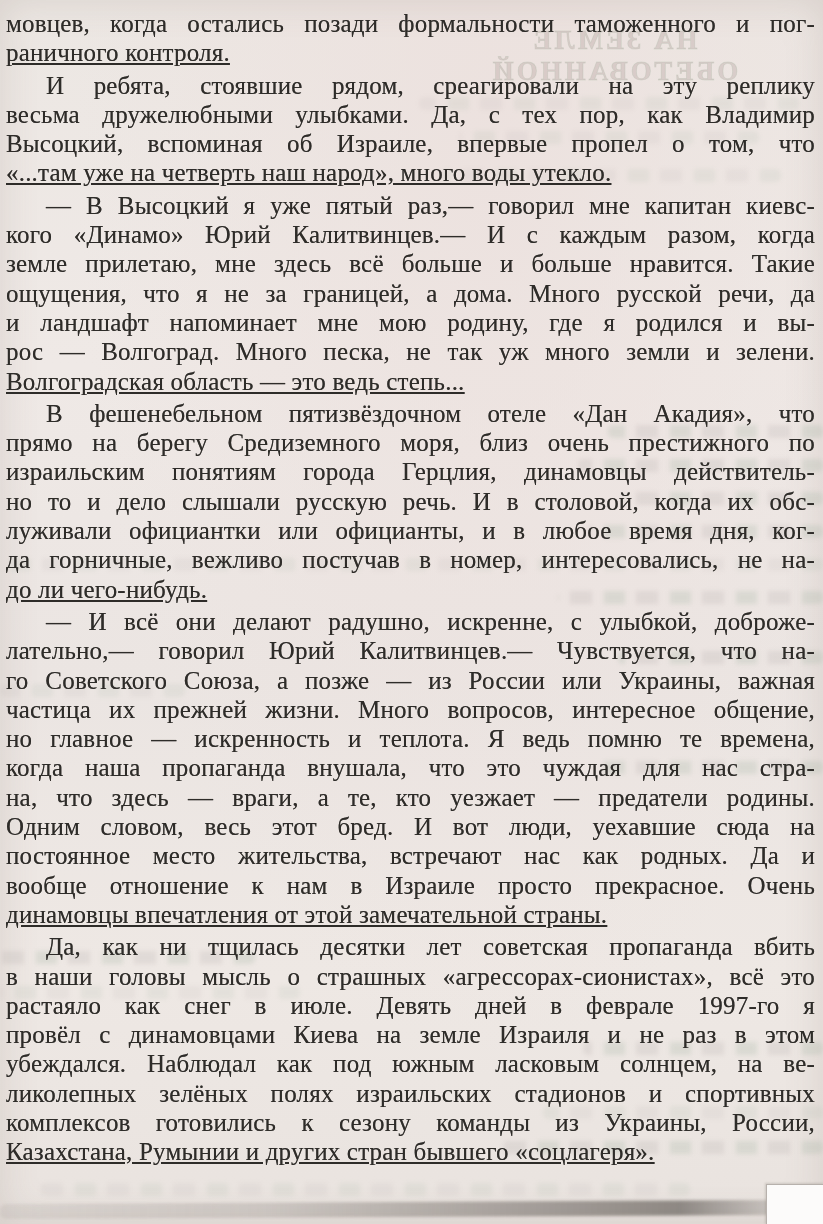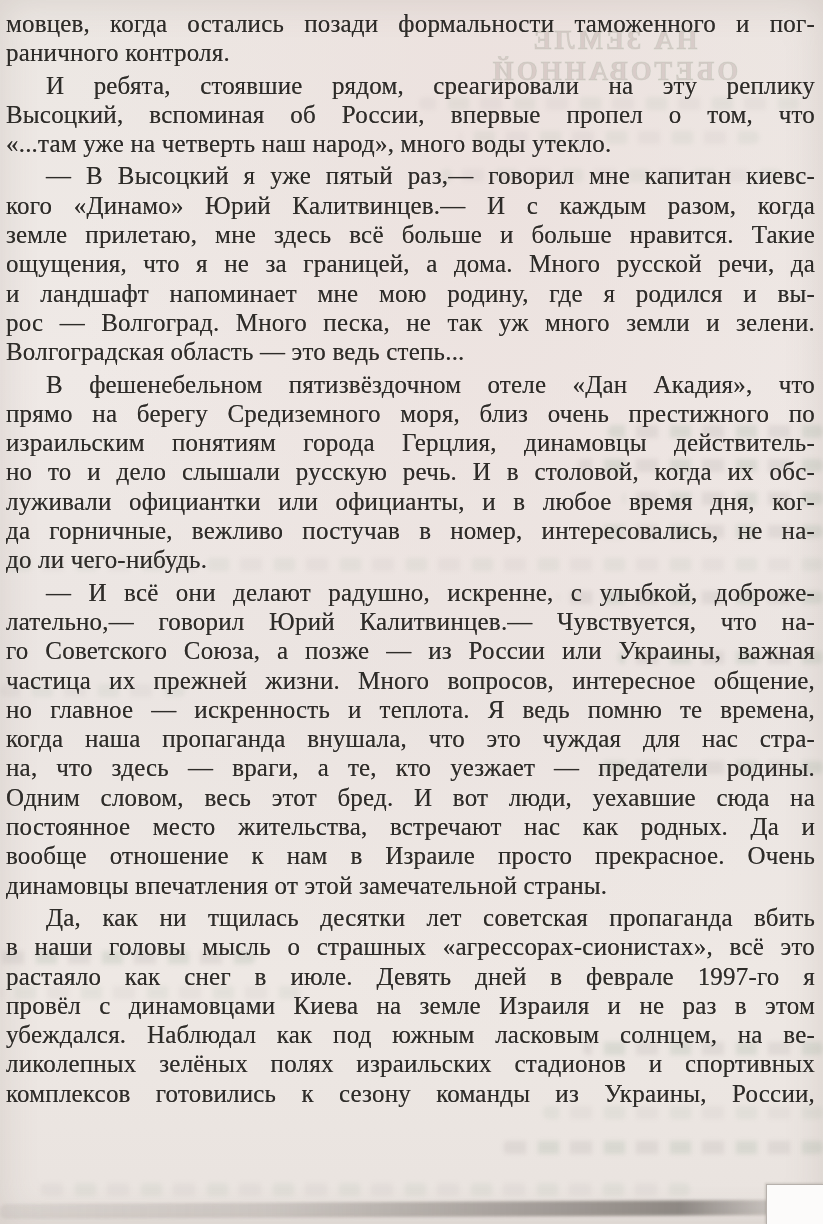--- a/index.html
+++ b/index.html
@@ -19,21 +19,21 @@
   }
   .para{margin:0;}
   .para + .para{margin-top:3px;}
   .ln{
     font-size:25px;line-height:29.3px;
     text-align:justify;text-align-last:justify;text-justify:inter-word;
     letter-spacing:.2px;
     text-shadow:0 0 .6px rgba(46,44,41,.65);
     white-space:normal;
   }
-  .ln.end{text-align-last:left;}
+  .ln.end{text-align-last:left;text-decoration:underline;}
   .ln.ind{text-indent:40px;}
   
   .ghost-layer{position:absolute;inset:0;z-index:1;pointer-events:none;}
   .ghost-title{
     position:absolute;top:25px;left:408px;width:412px;height:36px;
     transform:scaleX(-1);
     font-weight:bold;font-size:27px;letter-spacing:3px;text-align:center;
     color:rgba(168,150,145,.30);
     -webkit-text-stroke:.8px rgba(150,172,152,.22);
     filter:blur(.7px);
@@ -93,21 +93,22 @@
 
   <div class="text-col">
 
     <div class="para">
       <div class="ln">мовцев, когда остались позади формальности таможенного и пог-</div>
       <div class="ln end">раничного контроля.</div>
     </div>
 
     <div class="para">
       <div class="ln ind">И ребята, стоявшие рядом, среагировали на эту реплику</div>
-      <div class="ln">Высоцкий, вспоминая об России, впервые пропел о том, что</div>
+      <div class="ln">весьма дружелюбными улыбками. Да, с тех пор, как Владимир</div>
+      <div class="ln">Высоцкий, вспоминая об Израиле, впервые пропел о том, что</div>
       <div class="ln end">«...там уже на четверть наш народ», много воды утекло.</div>
     </div>
 
     <div class="para">
       <div class="ln ind">— В Высоцкий я уже пятый раз,— говорил мне капитан киевс-</div>
       <div class="ln">кого «Динамо» Юрий Калитвинцев.— И с каждым разом, когда</div>
       <div class="ln">земле прилетаю, мне здесь всё больше и больше нравится. Такие</div>
       <div class="ln">ощущения, что я не за границей, а дома. Много русской речи, да</div>
       <div class="ln">и ландшафт напоминает мне мою родину, где я родился и вы-</div>
       <div class="ln">рос — Волгоград. Много песка, не так уж много земли и зелени.</div>
@@ -139,20 +140,21 @@
     </div>
 
     <div class="para">
       <div class="ln ind">Да, как ни тщилась десятки лет советская пропаганда вбить</div>
       <div class="ln">в наши головы мысль о страшных «агрессорах-сионистах», всё это</div>
       <div class="ln">растаяло как снег в июле. Девять дней в феврале 1997-го я</div>
       <div class="ln">провёл с динамовцами Киева на земле Израиля и не раз в этом</div>
       <div class="ln">убеждался. Наблюдал как под южным ласковым солнцем, на ве-</div>
       <div class="ln">ликолепных зелёных полях израильских стадионов и спортивных</div>
       <div class="ln">комплексов готовились к сезону команды из Украины, России,</div>
+      <div class="ln end">Казахстана, Румынии и других стран бывшего «соцлагеря».</div>
     </div>
 
   </div>
 
   <div class="smudge"></div>
   <div class="white-patch"></div>
 
 </div>
 
 </body></html>

